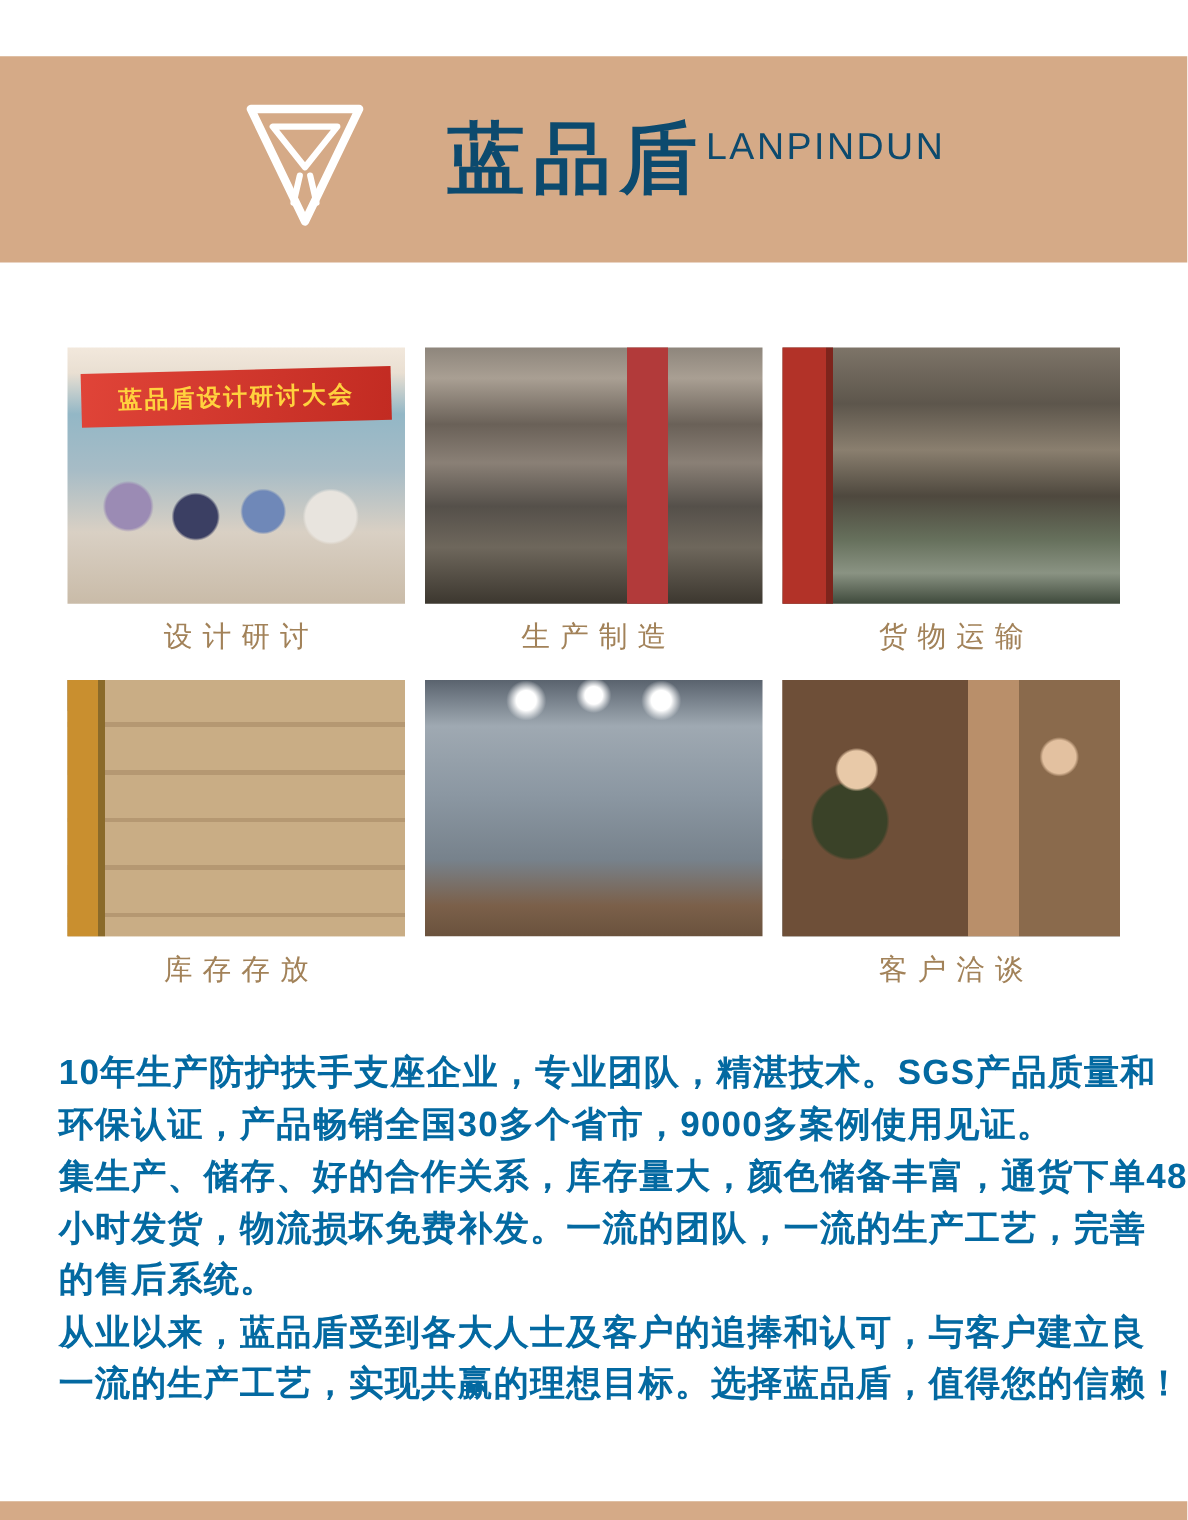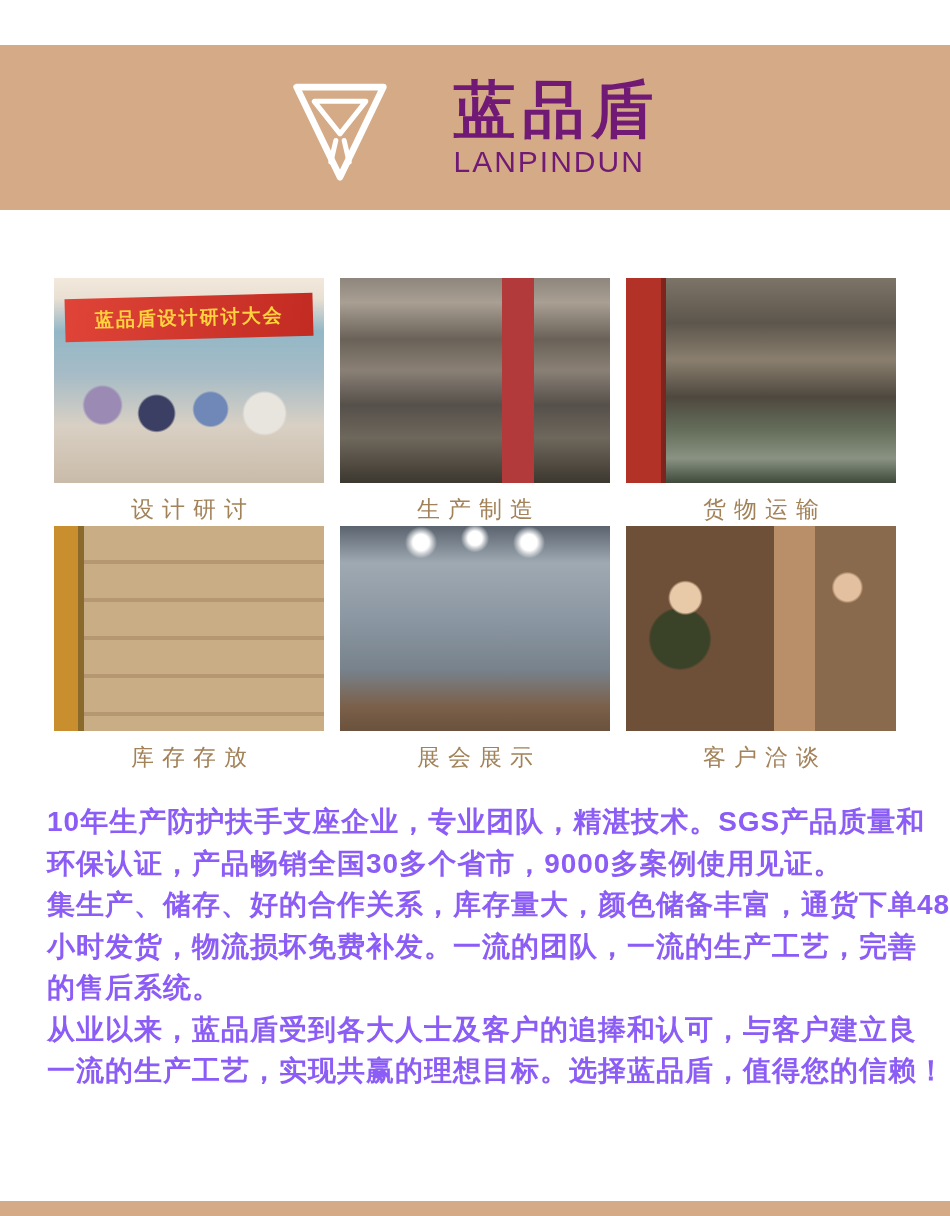--- a/index.html
+++ b/index.html
@@ -7,32 +7,32 @@
     width:950px;height:1216px;position:relative;background:#ffffff;
     font-family:"Liberation Sans", sans-serif;overflow:hidden;
   }
   
   .top-spacer{height:45px;background:#ffffff;}
   .header-band{
     height:165px;background:#d5aa87;
     display:flex;align-items:center;justify-content:center;gap:24px;
   }
   .logo-icon{width:100px;height:122px;flex:0 0 auto;}
-  .logo-text{display:flex;flex-direction:column;align-items:flex-start;color:#701a75;margin-left:40px;}
+  .logo-text{display:flex;flex-direction:row;align-items:flex-start;color:#0c4a6e;margin-left:40px;}
   .logo-cn{font-size:62px;font-weight:bold;letter-spacing:7px;line-height:1;white-space:nowrap;}
   .logo-en{font-size:30px;font-weight:normal;letter-spacing:2px;line-height:1;margin-top:6px;white-space:nowrap;}
   
   .gallery{
     width:842px;margin:68px auto 0 auto;
     display:grid;grid-template-columns:repeat(3,270px);column-gap:16px;row-gap:0;
   }
   .cell{width:270px;}
   .photo{width:270px;height:205px;position:relative;overflow:hidden;background:#cccccc;}
   .caption{
-    height:43px;box-sizing:border-box;padding-top:11px;
+    height:61px;box-sizing:border-box;padding-top:11px;
     text-align:center;font-size:23px;color:#a28259;
     letter-spacing:8px;padding-left:8px;white-space:nowrap;
   }
   
   .ph-design{
     background:
       radial-gradient(circle at 18% 62%, #9b8bb4 0 7%, transparent 8%),
       radial-gradient(circle at 38% 66%, #3b3f63 0 8%, transparent 9%),
       radial-gradient(circle at 58% 64%, #6f88b8 0 8%, transparent 9%),
       radial-gradient(circle at 78% 66%, #e8e4de 0 8%, transparent 9%),
@@ -70,21 +70,21 @@
   }
   .ph-meeting{
     background:
       radial-gradient(circle at 22% 35%, #e8c9a8 0 6%, transparent 7%),
       radial-gradient(circle at 20% 55%, #3a4228 0 12%, transparent 13%),
       radial-gradient(circle at 82% 30%, #e3c1a0 0 5%, transparent 6%),
       linear-gradient(90deg,#6e4f38 0 55%, #b98f6a 55% 70%, #8a6a4c 70%),
       linear-gradient(180deg,#6e4f38 0 70%, #3c342a 70%);
   }
   
-  .about{margin:27px 0 0 47px;color:#8b5cf6;font-weight:bold;font-size:28px;line-height:41.5px;letter-spacing:1px;}
+  .about{margin:27px 0 0 47px;color:#0369a1;font-weight:bold;font-size:28px;line-height:41.5px;letter-spacing:1px;}
   .about .line{white-space:nowrap;}
   
   .footer-bar{position:absolute;left:0;bottom:0;width:100%;height:15px;background:#d5aa87;}
 </style>
 </head>
 <body>
 
 <div class="top-spacer"></div>
 
 <div class="header-band">
@@ -119,21 +119,20 @@
     <div class="caption">货物运输</div>
   </div>
 
   <div class="cell">
     <div class="photo ph-warehouse"></div>
     <div class="caption">库存存放</div>
   </div>
 
   <div class="cell">
     <div class="photo ph-expo"></div>
-    <div class="caption">展会展示</div>
   </div>
 
   <div class="cell">
     <div class="photo ph-meeting"></div>
     <div class="caption">客户洽谈</div>
   </div>
 
 </div>
 
 <div class="about">

